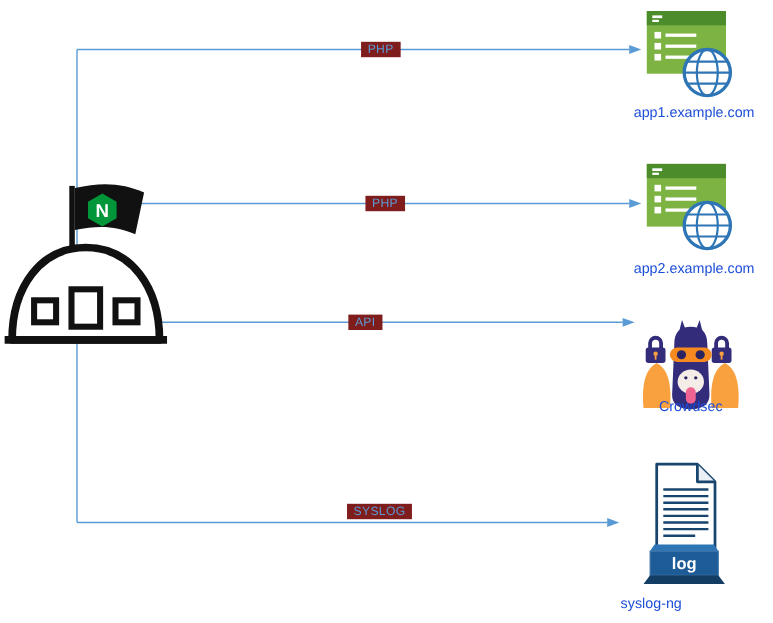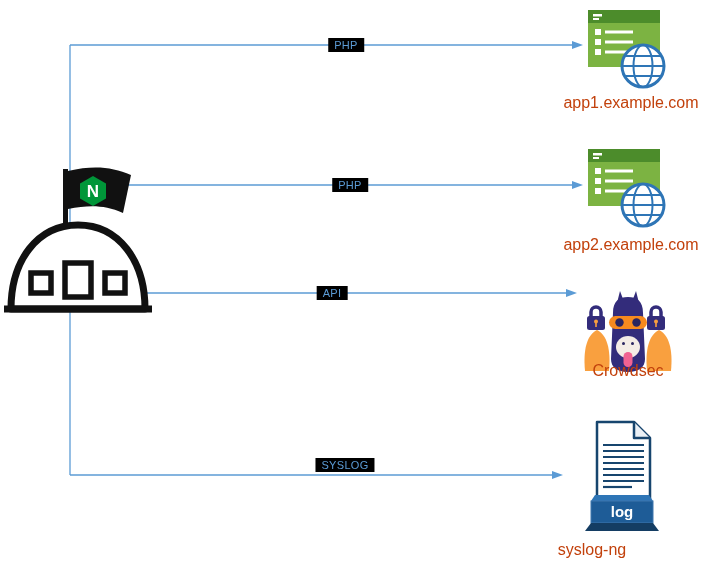--- a/index.html
+++ b/index.html
@@ -2,26 +2,26 @@
 <html><head>
 <meta charset="utf-8">
 <style>
   * { margin:0; padding:0; box-sizing:border-box; }
   html,body { background:#ffffff; }
   body { font-family:"Liberation Sans", sans-serif; }
   .canvas { position:relative; width:703px; height:566px; background:#fff; overflow:hidden; }
   .abs { position:absolute; }
   .edge-label {
     position:absolute; transform:translate(-50%,-50%);
-    background:#000000; padding:1px 6px;
+    background:#7f1d1d; padding:1px 6px;
     font-size:11px; color:#5B9BD5; white-space:nowrap; letter-spacing:.3px;
   }
   .node-label {
     position:absolute; transform:translateX(-50%);
-    font-size:16px; color:#c2410c; white-space:nowrap;
+    font-size:13px; color:#1d4ed8; white-space:nowrap;
   }
 </style>
 </head>
 <body>
 
 <div class="canvas">
 
   <svg class="abs" style="left:0;top:0" width="703" height="566" viewBox="0 0 703 566">
     <g stroke="#5B9BD5" stroke-width="1.3" fill="none">
       <line x1="70" y1="45" x2="70" y2="475"></line>

